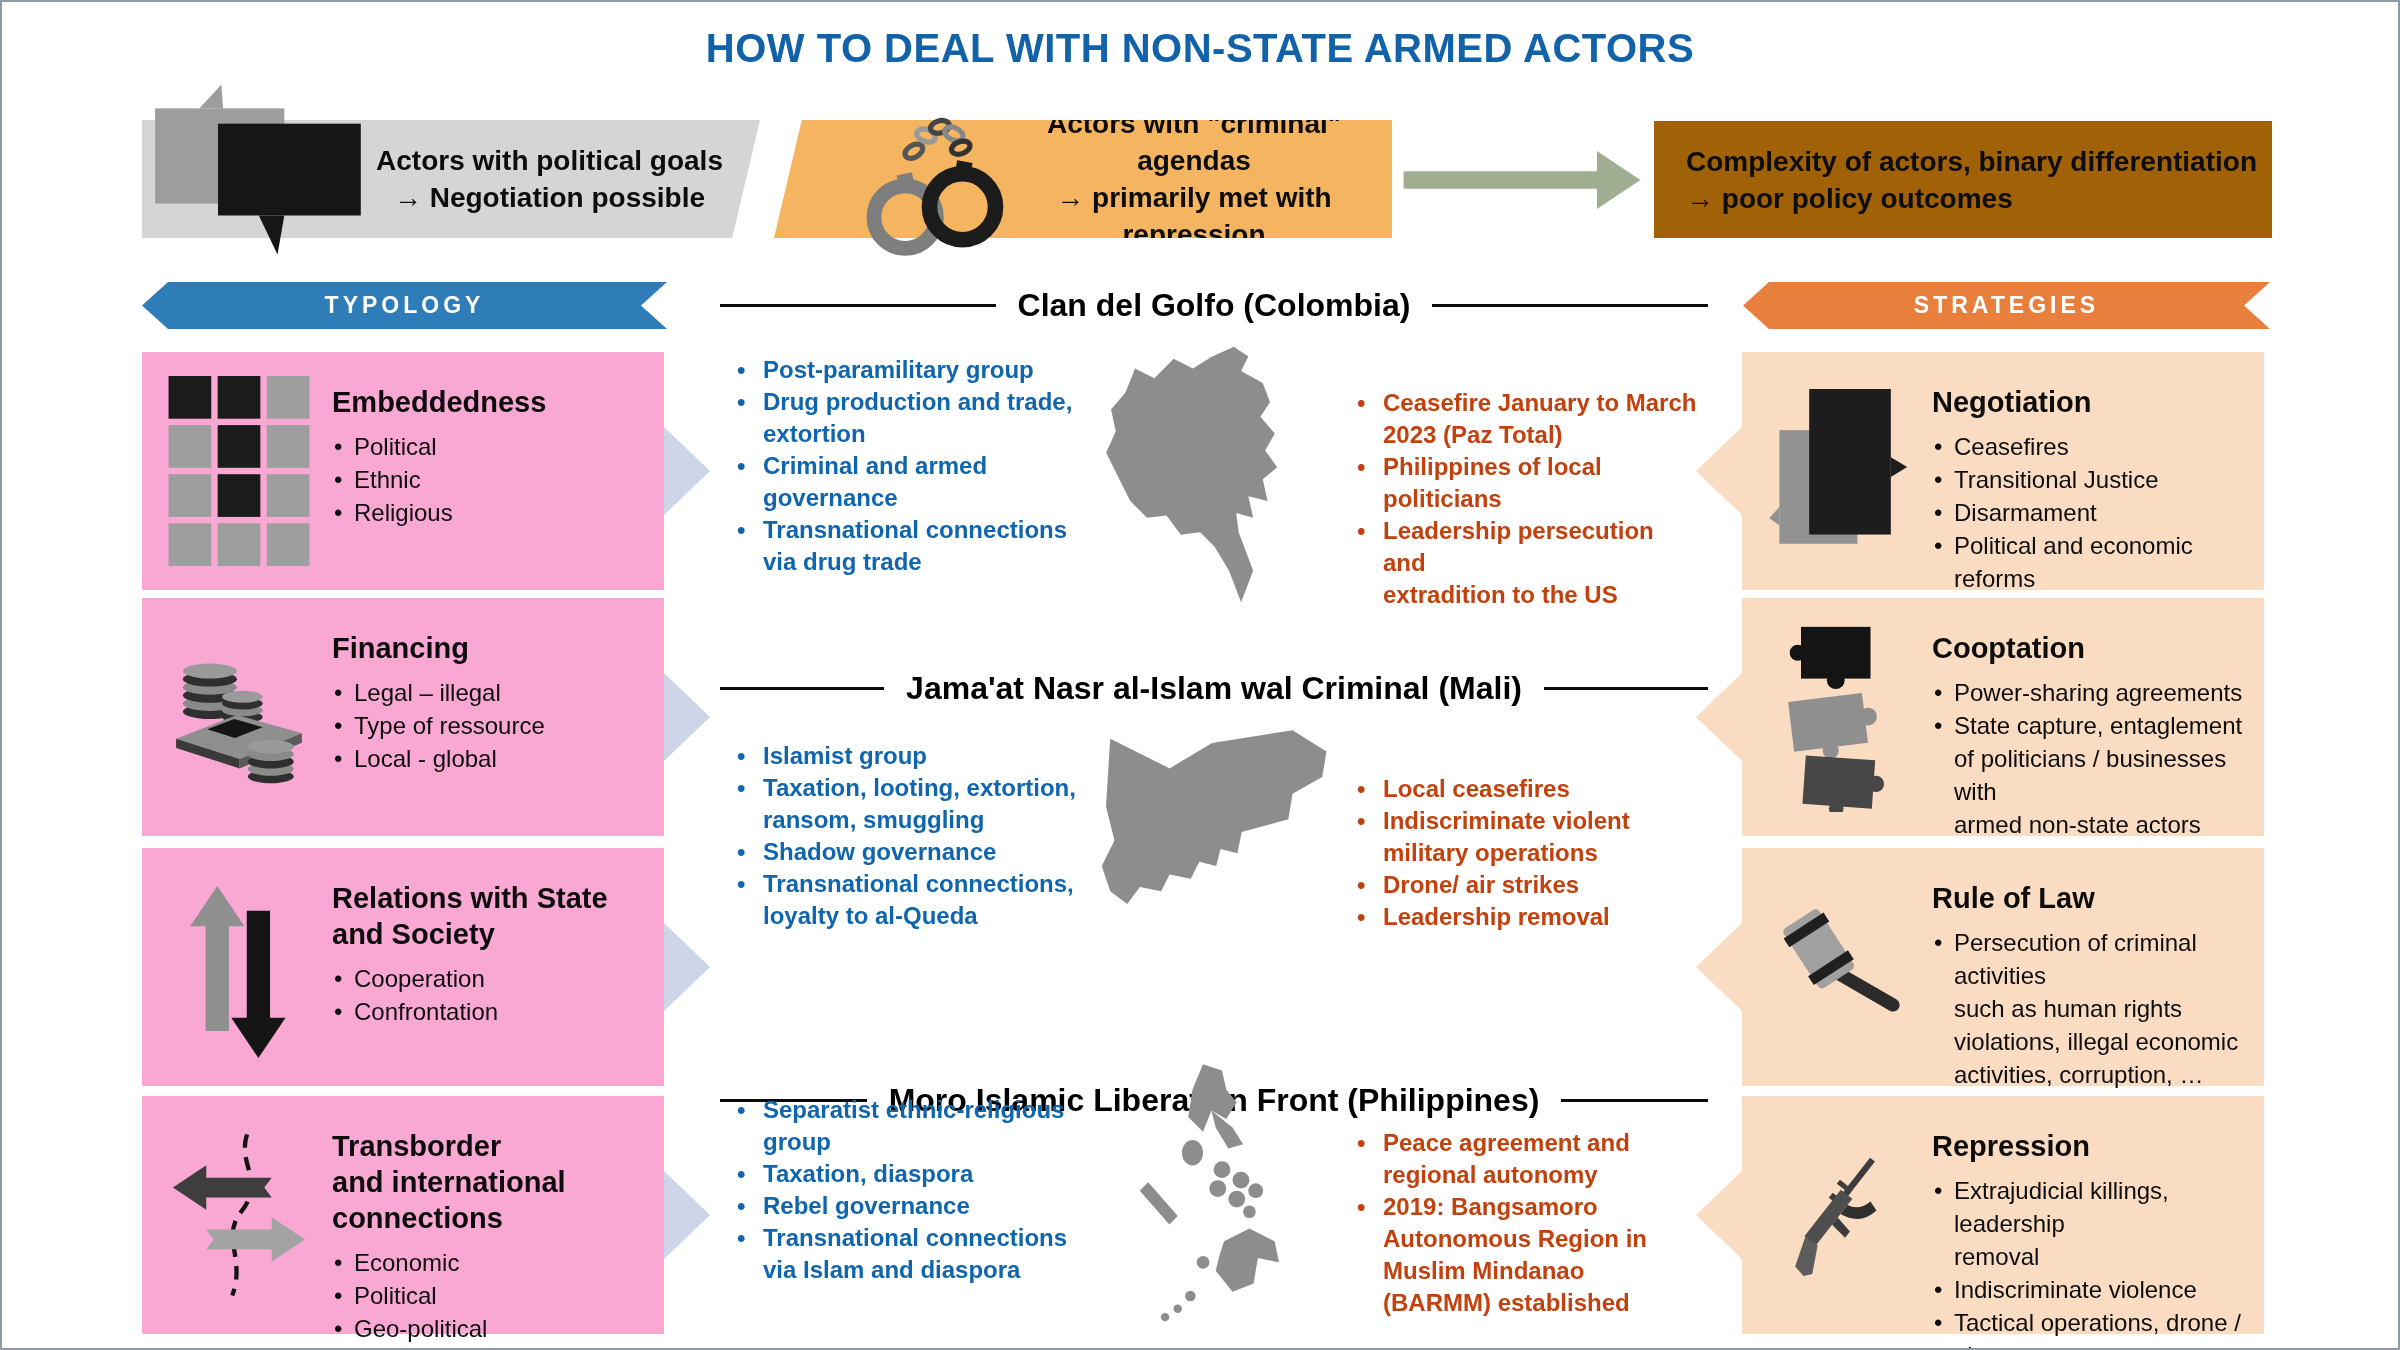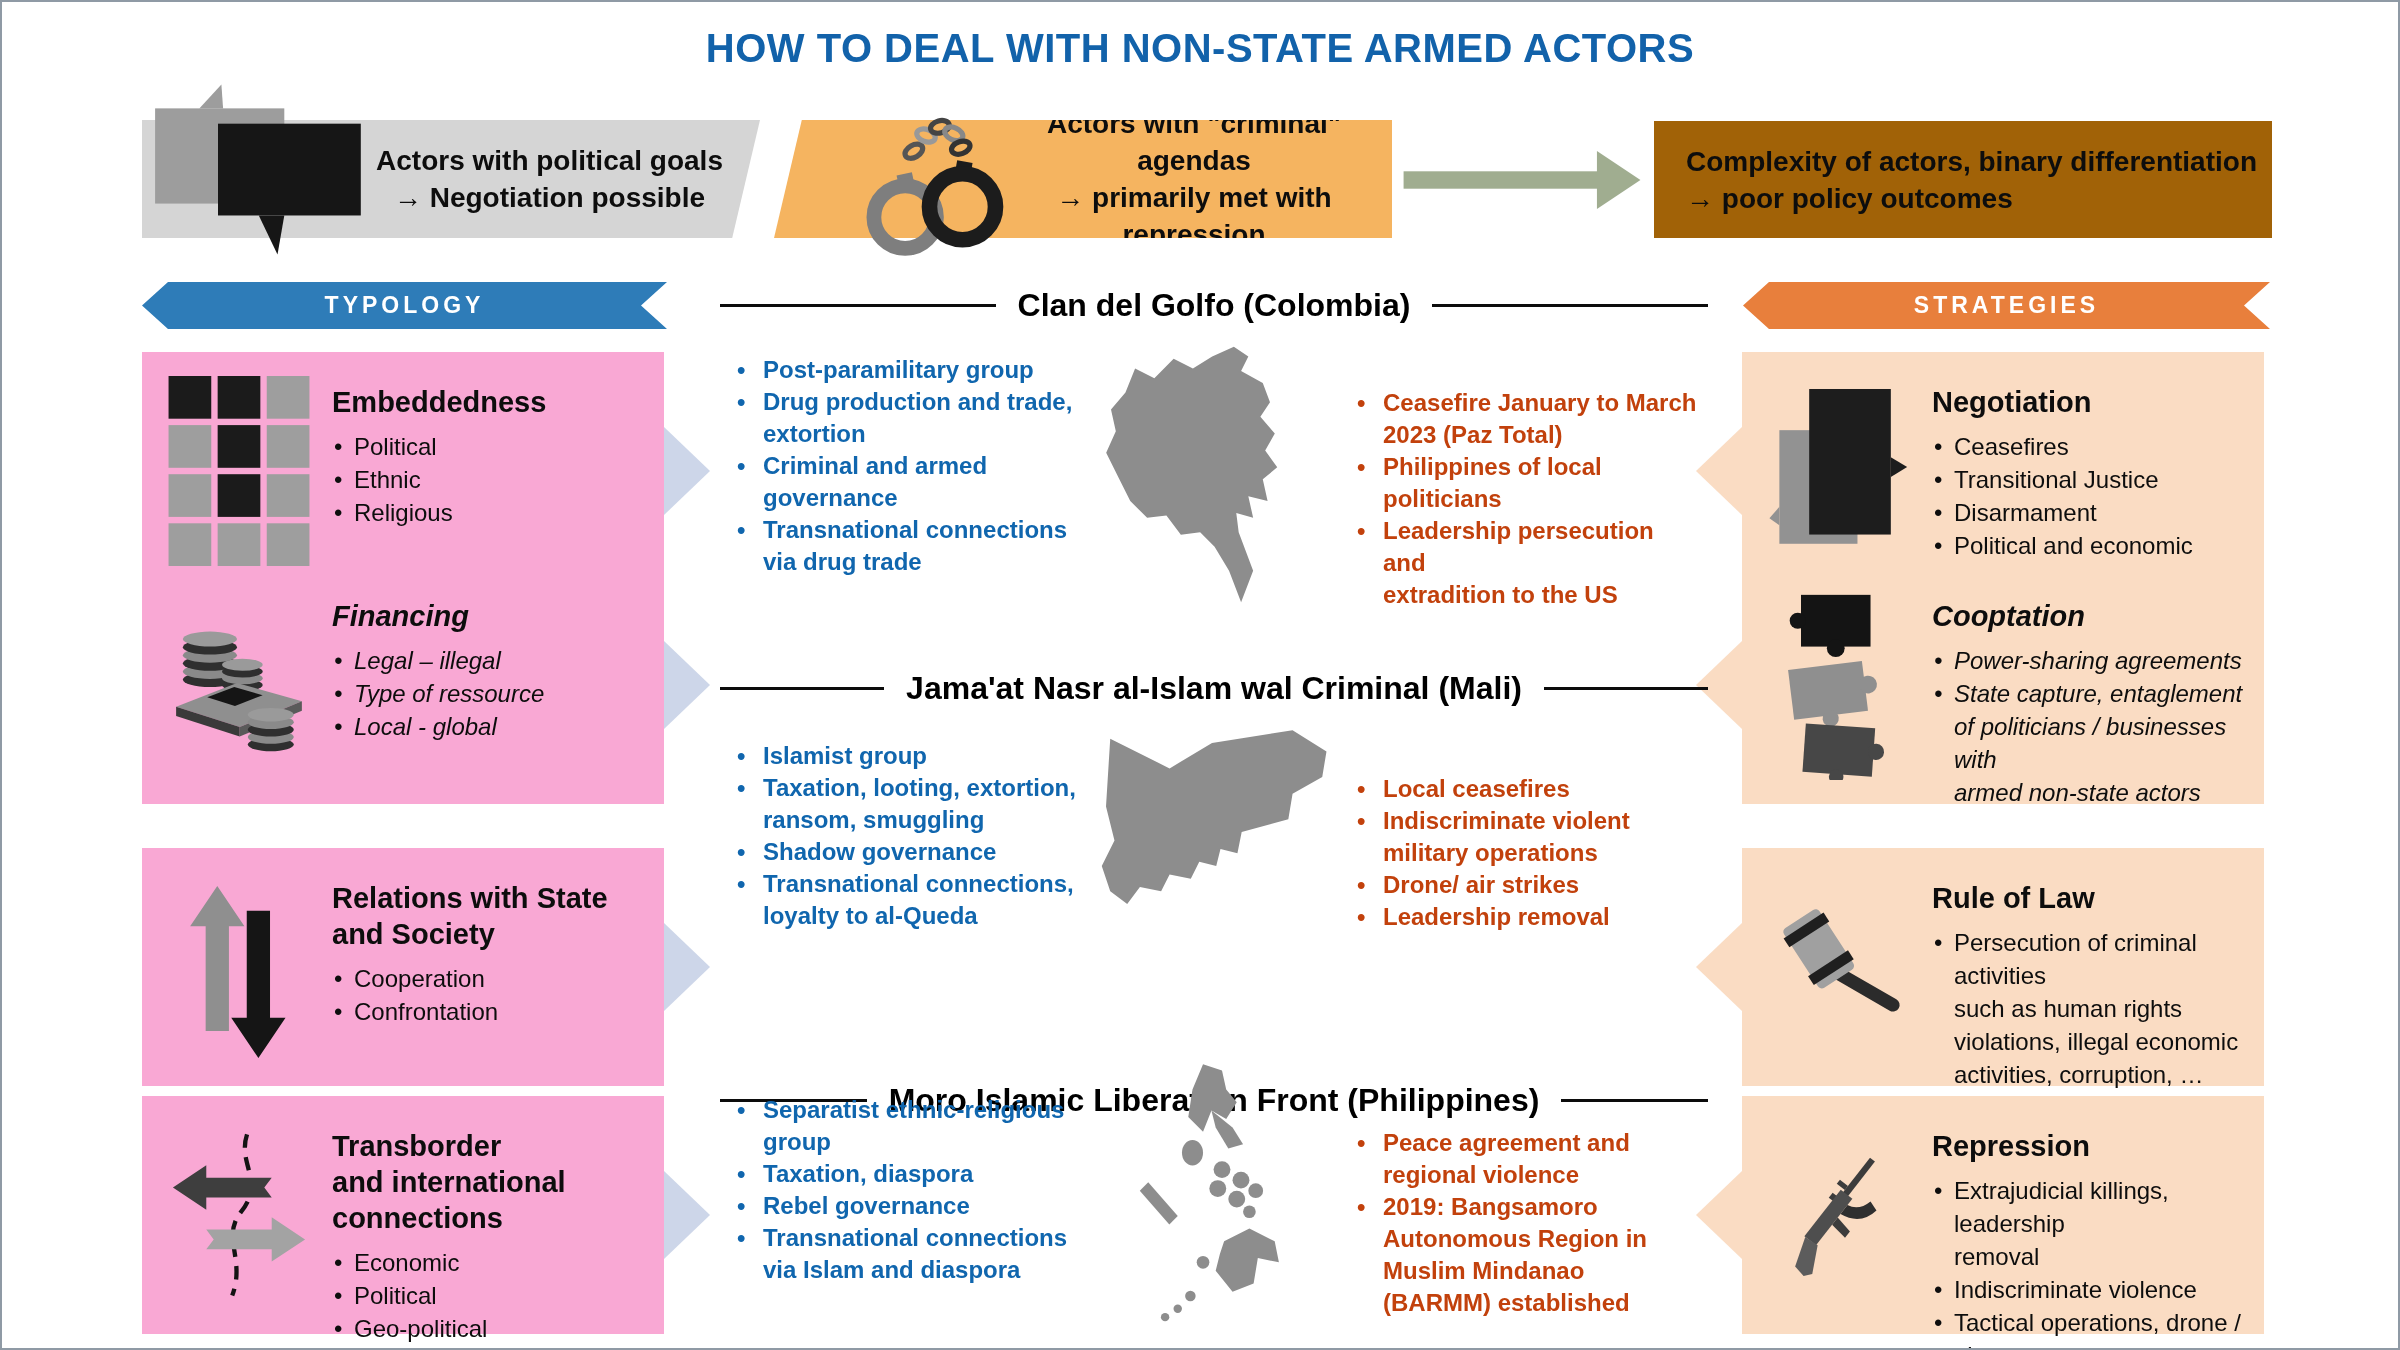--- a/index.html
+++ b/index.html
@@ -52,21 +52,21 @@
   .tbox { left:140px;  background:#f9a8d4; }
   .sbox { left:1740px; background:#fadcc3; }
   .tbox::after {
     content:""; position:absolute; left:100%; top:50%; transform:translateY(-50%);
     border-left:46px solid #cdd6e9; border-top:44px solid transparent; border-bottom:44px solid transparent;
   }
   .sbox::before {
     content:""; position:absolute; right:100%; top:50%; transform:translateY(-50%);
     border-right:46px solid #fadcc3; border-top:44px solid transparent; border-bottom:44px solid transparent;
   }
-  .t1 { top:350px; } .t2 { top:564px;font-style:italic; } .t3 { top:846px; } .t4 { top:1094px; }
+  .t1 { top:350px; } .t2 { top:596px; } .t3 { top:846px; } .t4 { top:1094px; }
   .box-icon {
     position:absolute; left:26px; top:24px; width:142px; height:190px;
     display:flex; align-items:center; justify-content:center;
   }
   .box-icon svg { width:100%; height:100%; }
   .box-body { position:absolute; left:190px; top:32px; right:12px; }
   .box-title { font-size:29px; font-weight:bold; line-height:36px; color:#0d0d0d; margin:0 0 10px 0; }
   .box-bullets { list-style:none; margin:0; padding:0; font-size:24px; line-height:33px; color:#0d0d0d; }
   .box-bullets li { position:relative; padding-left:22px; }
   .box-bullets li::before { content:"•"; position:absolute; left:2px; }
@@ -412,20 +412,20 @@
   <ul class="case-bullets blue" style="left:735px; top:1092px;">
     <li class="pre">Separatist ethnic-religious
 group</li>
     <li class="pre">Taxation, diaspora</li>
     <li class="pre">Rebel governance</li>
     <li class="pre">Transnational connections
 via Islam and diaspora</li>
   </ul>
   <ul class="case-bullets orange" style="left:1355px; top:1092px;">
     <li class="pre">Peace agreement and
-regional violence</li>
+regional autonomy</li>
     <li class="pre">2019: Bangsamoro
 Autonomous Region in
 Muslim Mindanao
 (BARMM) established</li>
   </ul>
 
 </div>
 
 </body></html>

